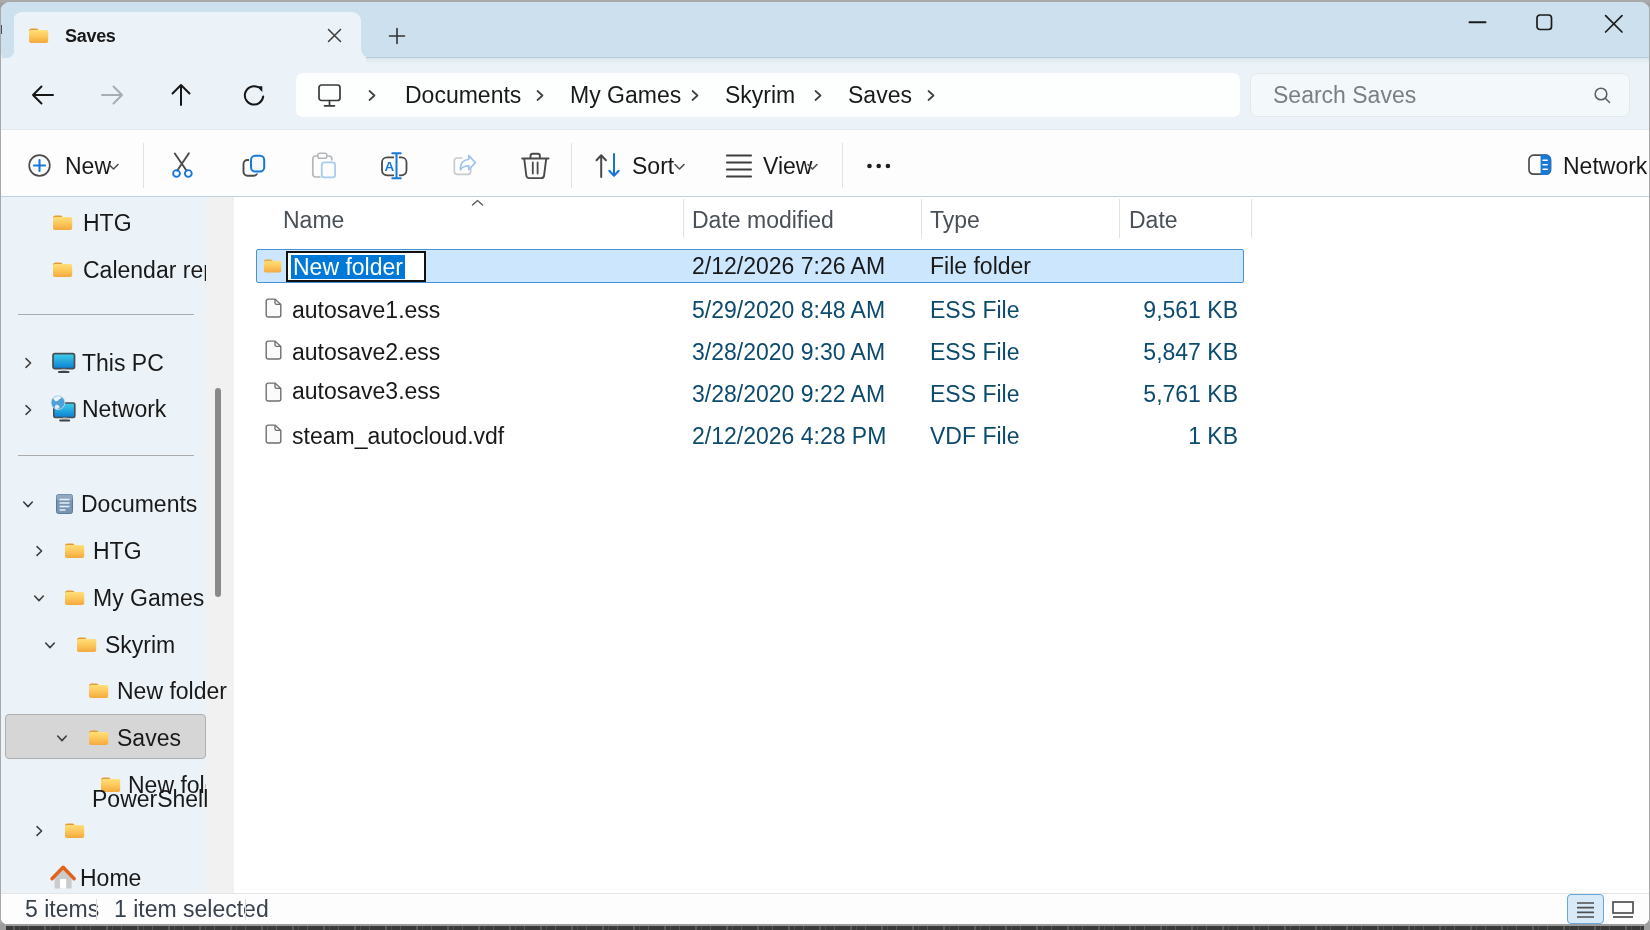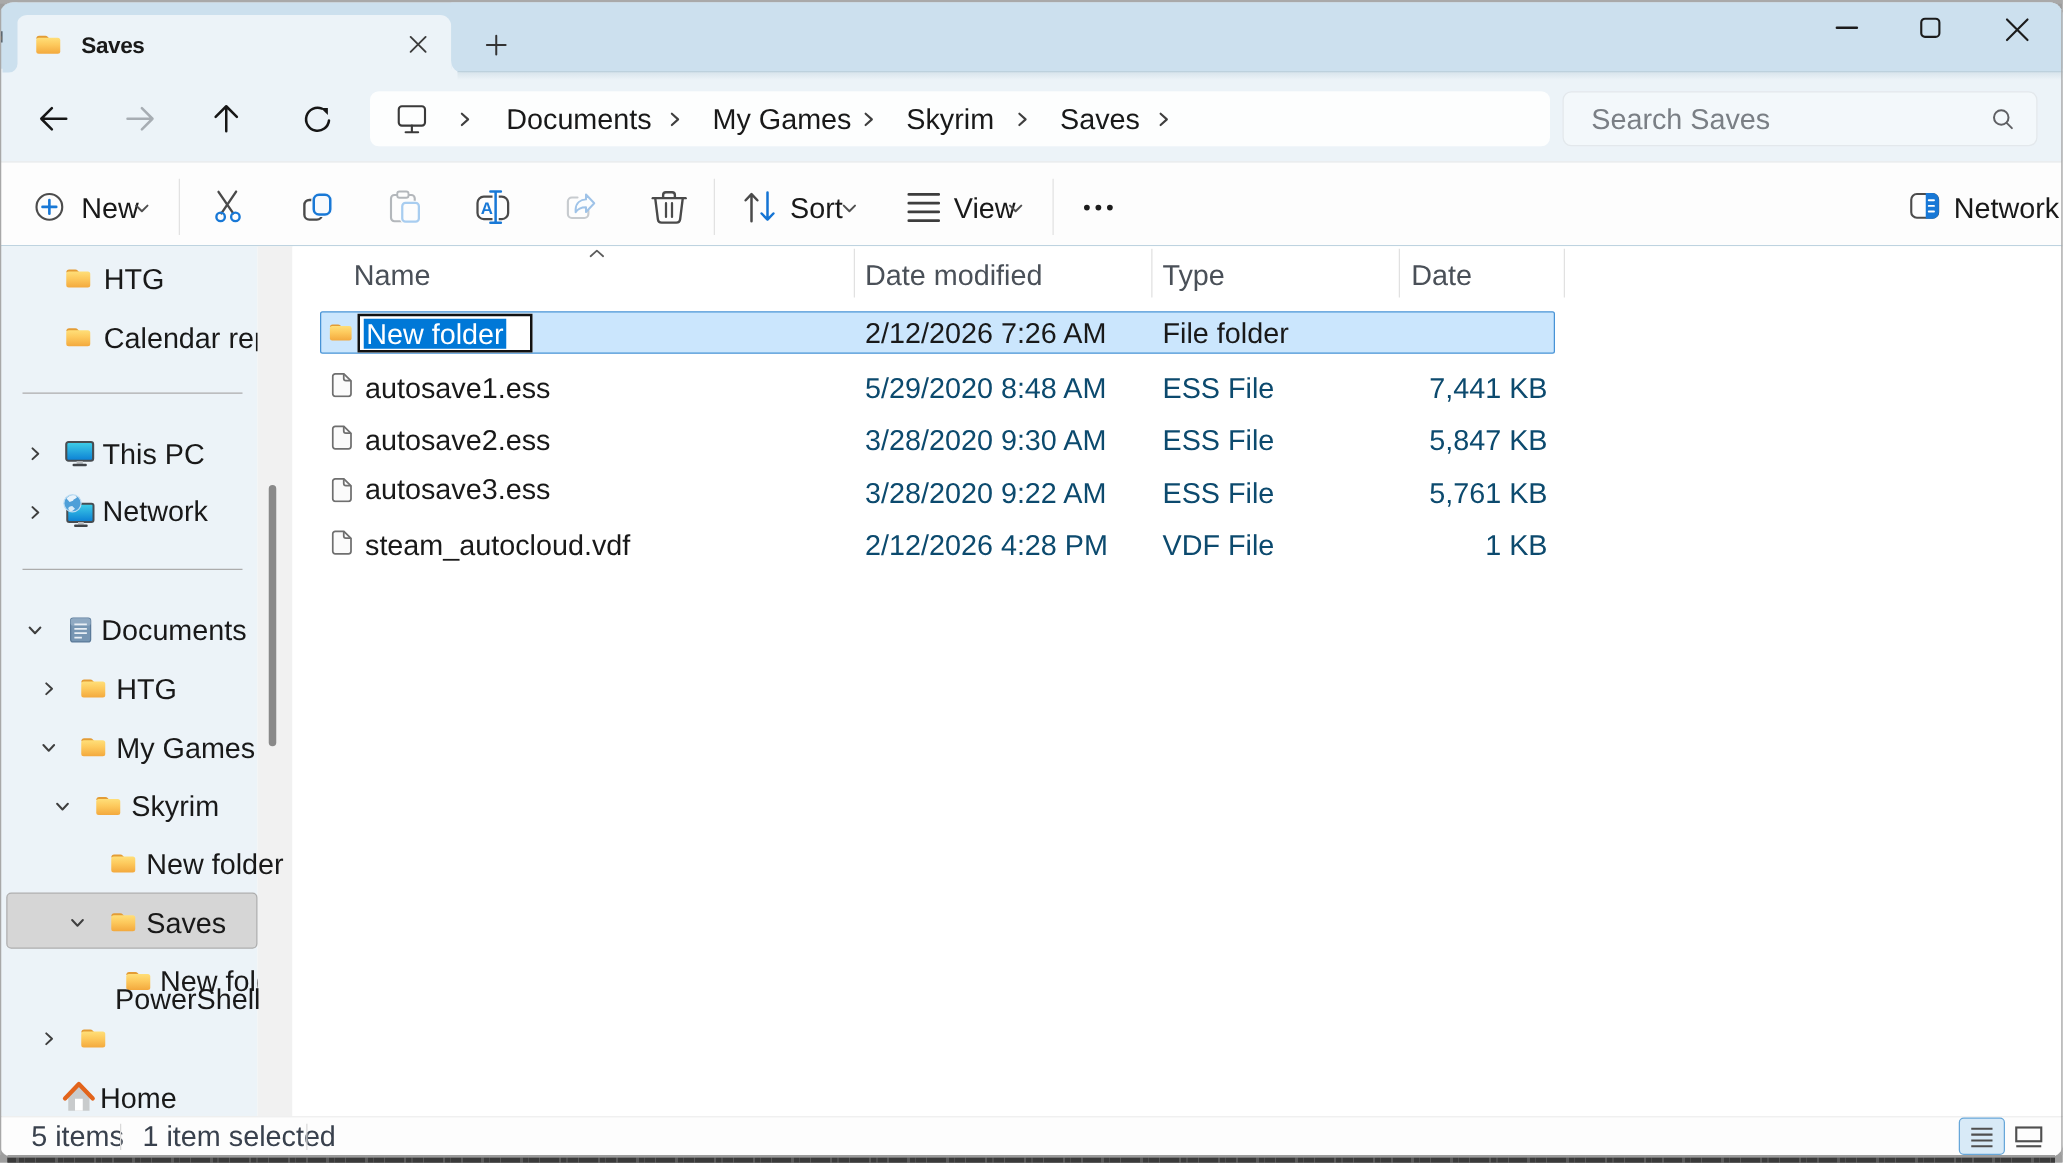--- a/index.html
+++ b/index.html
@@ -325,21 +325,21 @@
 <div id="editbox"></div>
 <div class="t" style="left:291px;top:255px;background:#0078d7;color:#ffffff;padding:0 2px;height:24px;line-height:24px">New folder</div>
 <div class="t" style="left:692px;top:255px">2/12/2026 7:26 AM</div>
 <div class="t" style="left:930px;top:255px">File folder</div>
 <svg class="abs" style="left:265px;top:298px" width="17" height="20">
       <use href="#file"></use>
     </svg>
 <div class="t" style="left:292px;top:299px">autosave1.ess</div>
 <div class="t grey" style="left:692px;top:299px">5/29/2020 8:48 AM</div>
 <div class="t grey" style="left:930px;top:299px">ESS File</div>
-<div class="t grey" style="left:1238px;top:299px;transform:translateX(-100%)">7,441 KB</div>
+<div class="t grey" style="left:1238px;top:299px;transform:translateX(-100%)">9,561 KB</div>
 <svg class="abs" style="left:265px;top:340px" width="17" height="20">
       <use href="#file"></use>
     </svg>
 <div class="t" style="left:292px;top:341px">autosave2.ess</div>
 <div class="t grey" style="left:692px;top:341px">3/28/2020 9:30 AM</div>
 <div class="t grey" style="left:930px;top:341px">ESS File</div>
 <div class="t grey" style="left:1238px;top:341px;transform:translateX(-100%)">5,847 KB</div>
 <svg class="abs" style="left:265px;top:382px" width="17" height="20">
       <use href="#file"></use>
     </svg>

